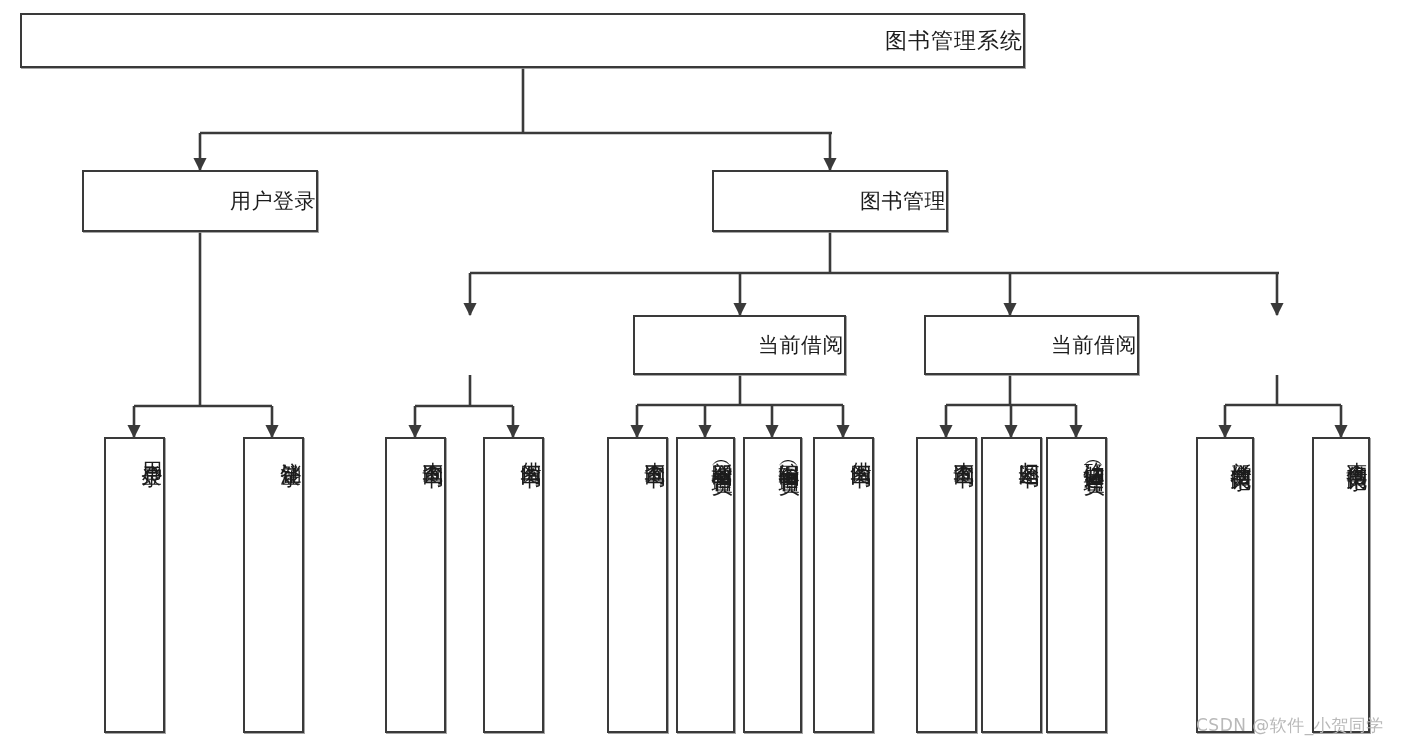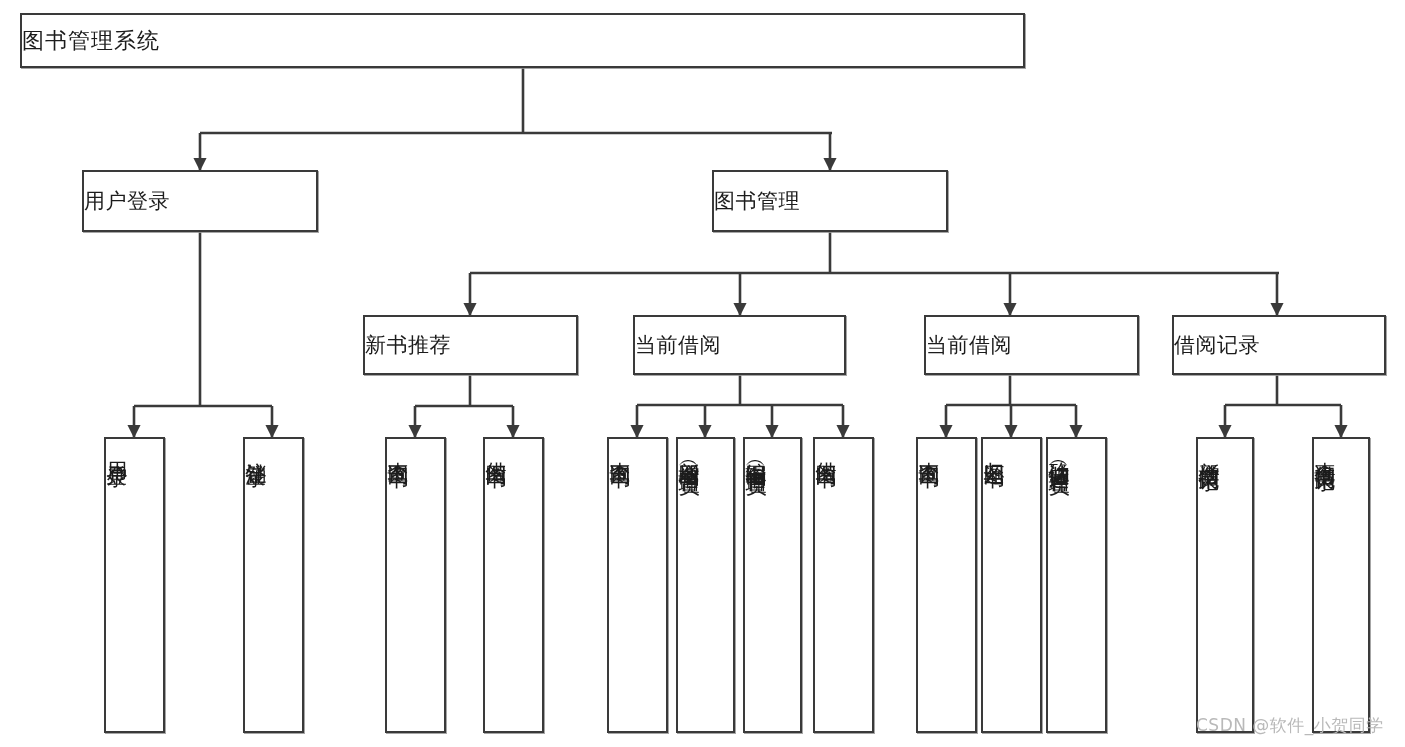--- a/index.html
+++ b/index.html
@@ -27,21 +27,21 @@
     pointer-events: none;
   }
   .node {
     position: absolute;
     box-sizing: border-box;
     background: #ffffff;
     border: 2px solid #3a3a3a;
     box-shadow: 1px 1px 0 0 rgba(150,150,150,0.85);
     display: flex;
     align-items: center;
-    justify-content: flex-start;
+    justify-content: flex-end;
     color: #1c1c1c;
     z-index: 2;
   }
   .node .lbl {
     display: block;
     text-align: center;
     line-height: 1.18;
     white-space: pre;
   }
   
@@ -134,31 +134,25 @@
     <span class="lbl">图书管理系统</span>
   </div>
 
   <div class="node h" style="left:82px; top:170px; width:236px; height:62px;">
     <span class="lbl">用户登录</span>
   </div>
   <div class="node h" style="left:712px; top:170px; width:236px; height:62px;">
     <span class="lbl">图书管理</span>
   </div>
 
-  <div class="node h" style="left:363px; top:315px; width:215px; height:60px;">
-    <span class="lbl">新书推荐</span>
-  </div>
   <div class="node h" style="left:633px; top:315px; width:213px; height:60px;">
     <span class="lbl">当前借阅</span>
   </div>
   <div class="node h" style="left:924px; top:315px; width:215px; height:60px;">
     <span class="lbl">当前借阅</span>
-  </div>
-  <div class="node h" style="left:1172px; top:315px; width:214px; height:60px;">
-    <span class="lbl">借阅记录</span>
   </div>
 
   <div class="node v" style="left:104px; top:437px; width:61px; height:296px;">
     <span class="lbl">用户登录</span>
   </div>
   <div class="node v" style="left:243px; top:437px; width:61px; height:296px;">
     <span class="lbl">注销登录</span>
   </div>
 
   <div class="node v" style="left:385px; top:437px; width:61px; height:296px;">

